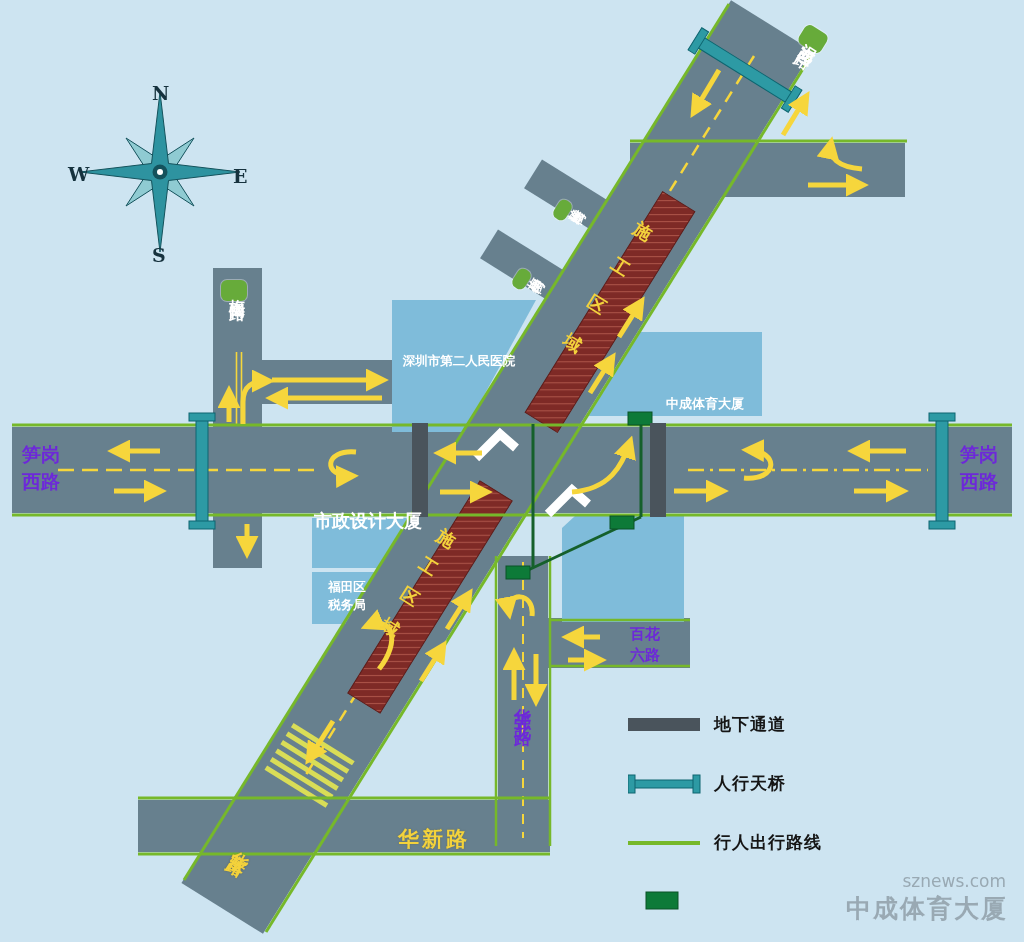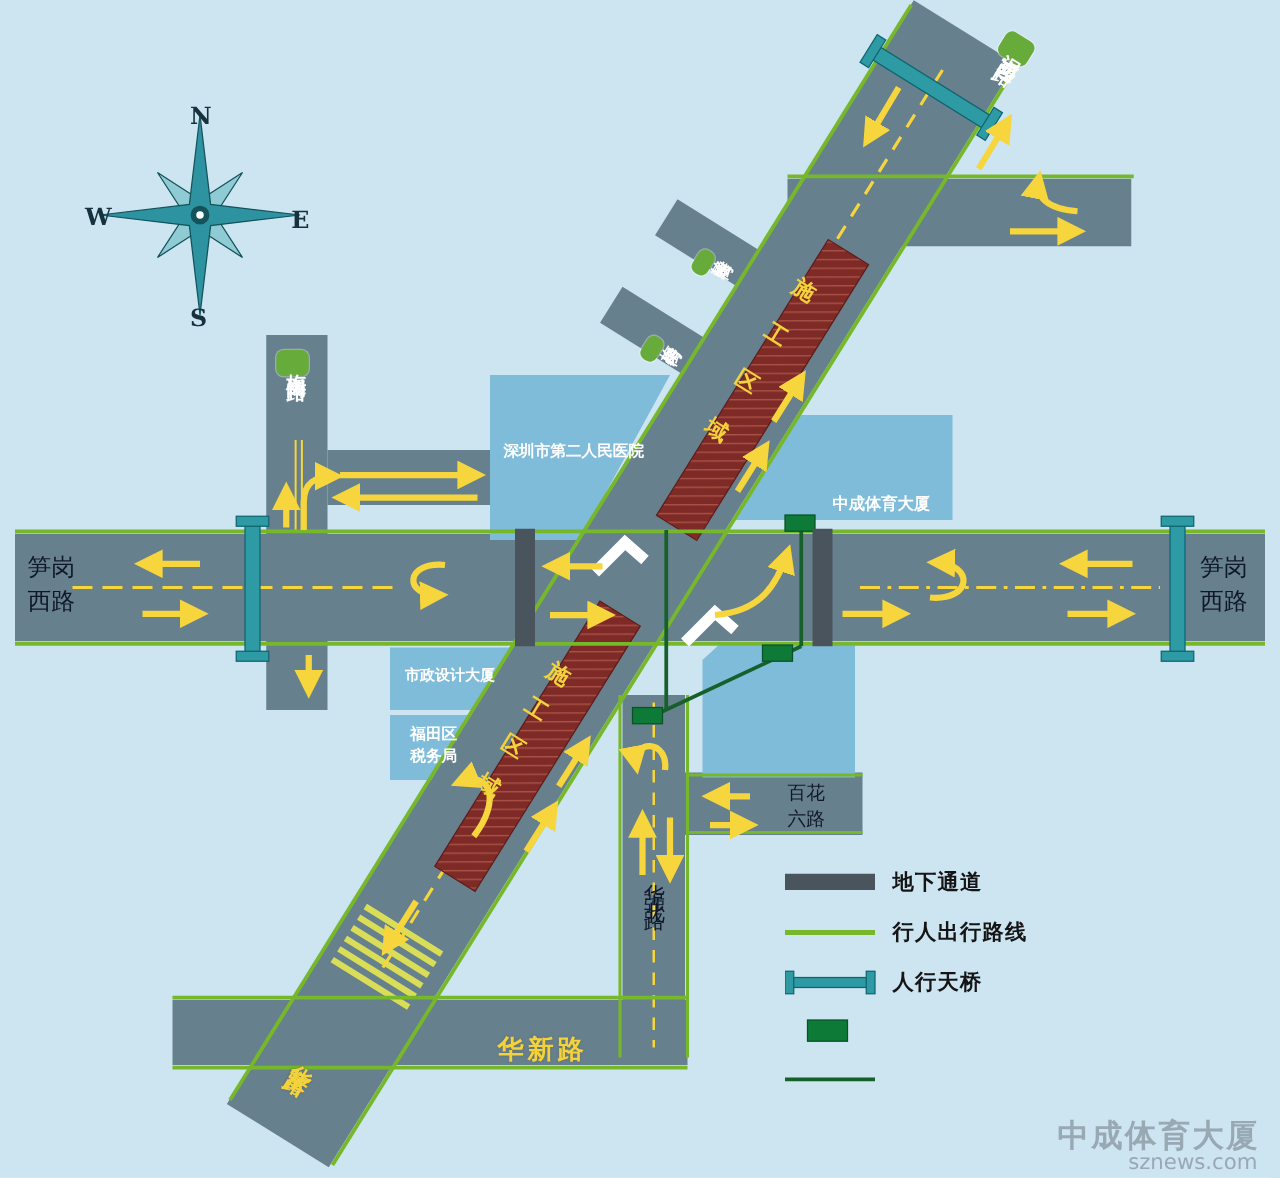--- a/index.html
+++ b/index.html
@@ -3,32 +3,32 @@
 <meta charset="utf-8">
 <style>
   html,body{margin:0;padding:0;}
   body{font-family:"DejaVu Sans","Liberation Sans",sans-serif;}
   #stage{position:relative;width:1024px;height:942px;background:#cde4f1;overflow:hidden;}
   #stage svg.map{position:absolute;left:0;top:0;}
   .ov{position:absolute;white-space:nowrap;}
   .vtext{writing-mode:vertical-rl;text-orientation:upright;}
   .badge{background:#67ab3a;color:#fff;font-weight:bold;border-radius:6px;
          box-shadow:0 0 0 1px rgba(255,255,255,.35);text-align:center;}
-  .roadlbl{color:#0f172a;font-weight:normal;}
+  .roadlbl{color:#6d28d9;font-weight:bold;}
   .yellowlbl{color:#f3d23c;font-weight:bold;text-shadow:0 0 2px rgba(90,70,0,.35);}
   .bldg{color:#fff;font-weight:bold;text-align:center;line-height:1.45;}
   .constr{color:#f3d23c;font-weight:bold;font-size:18px;}
   .compass-letter{color:#16323e;font-family:"DejaVu Serif","Liberation Serif",serif;
                   font-weight:bold;font-size:19px;}
   .legend{position:absolute;left:628px;top:694px;display:flex;flex-direction:column;gap:17px;}
-  .lg-row{display:flex;align-items:center;}
+  .lg-row{display:flex;align-items:center;margin-top:19px;}
   .lg-row svg{margin-right:12px;flex:0 0 auto;}
   .lg-row span{font-size:17px;font-weight:bold;color:#151515;letter-spacing:1px;}
   .wm1{right:16px;top:892px;color:#99a9b3;font-size:25px;font-weight:bold;letter-spacing:2px;}
-  .wm2{right:18px;top:920px;color:#99a9b3;font-size:17px;}
+  .wm2{right:18px;top:871px;color:#99a9b3;font-size:17px;}
 </style>
 </head>
 <body>
 
 <div id="stage">
 
 <svg class="map" width="1024" height="942" viewBox="0 0 1024 942">
   <defs>
     <marker id="arw" viewBox="0 0 10 10" refX="7" refY="5" markerWidth="4.6" markerHeight="4.6" orient="auto">
       <path d="M0,0 L10,5 L0,10 z" fill="#f6d63c"></path>
@@ -217,54 +217,54 @@
   <div>百花</div>
   <div>六路</div>
 </div>
 
 <div class="ov yellowlbl" style="left:398px;top:813px;font-size:21px;letter-spacing:3px;margin-top:12px;">华新路</div>
 
 <div class="ov vtext yellowlbl" style="left:237px;top:840px;font-size:18px;letter-spacing:4px;transform:rotate(32deg);">华富路</div>
 
 <div class="ov bldg" style="left:392px;top:352px;width:134px;font-size:12.5px;">深圳市第二人民医院</div>
 <div class="ov bldg" style="left:650px;top:368px;width:110px;font-size:13px;margin-top:27px;">中成体育大厦</div>
-<div class="ov bldg" style="left:314px;top:532px;width:92px;font-size:12px;">市政设计大厦</div>
+<div class="ov bldg" style="left:314px;top:508px;width:92px;font-size:18px;">市政设计大厦</div>
 <div class="ov bldg" style="left:316px;top:578px;width:62px;font-size:12.5px;">
   <div>福田区</div>
   <div>税务局</div>
 </div>
 
 <div class="ov vtext constr" style="left:597px;top:197px;letter-spacing:44px;transform:rotate(32deg);">施工区域</div>
 <div class="ov vtext constr" style="left:410px;top:507px;letter-spacing:35px;transform:rotate(32deg);">施工区域</div>
 
 <div class="legend">
   <div class="lg-row">
     <svg width="74" height="22">
           <rect x="0" y="4" width="72" height="13" fill="#4a545c"></rect>
         </svg>
     <span>地下通道</span>
-  </div>
-  <div class="lg-row">
-    <svg width="74" height="22">
-          <rect x="0" y="9" width="72" height="4" fill="#76b82a"></rect>
-        </svg>
-    <span>行人出行路线</span>
   </div>
   <div class="lg-row">
     <svg width="74" height="22">
       <g fill="#2d9aa4" stroke="#0e6570" stroke-width="1">
         <rect x="5" y="7" width="62" height="8"></rect>
         <rect x="0" y="2" width="7" height="18"></rect>
         <rect x="65" y="2" width="7" height="18"></rect>
       </g>
     </svg>
     <span>人行天桥</span>
   </div>
   <div class="lg-row">
     <svg width="74" height="22">
+          <rect x="0" y="9" width="72" height="4" fill="#76b82a"></rect>
+        </svg>
+    <span>行人出行路线</span>
+  </div>
+  <div class="lg-row">
+    <svg width="74" height="22">
           <rect x="18" y="2" width="32" height="17" fill="#0d7a38" stroke="#0a5226"></rect>
         </svg>
   </div>
   <div class="lg-row">
     <svg width="74" height="22">
           <rect x="0" y="9" width="72" height="3" fill="#15602b"></rect>
         </svg>
   </div>
 </div>
 

